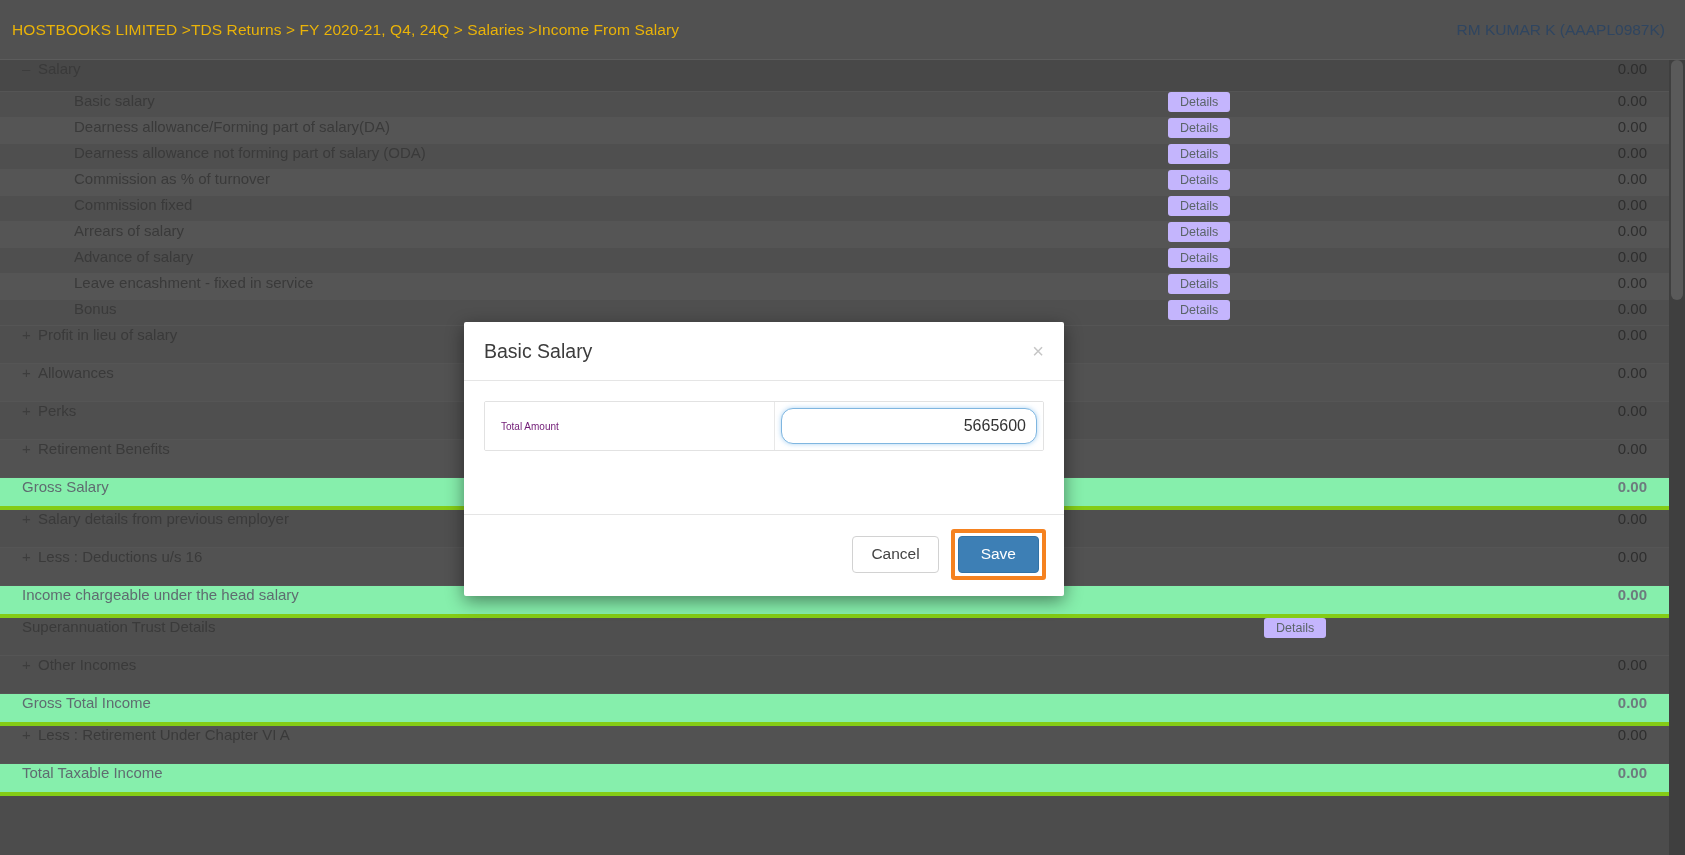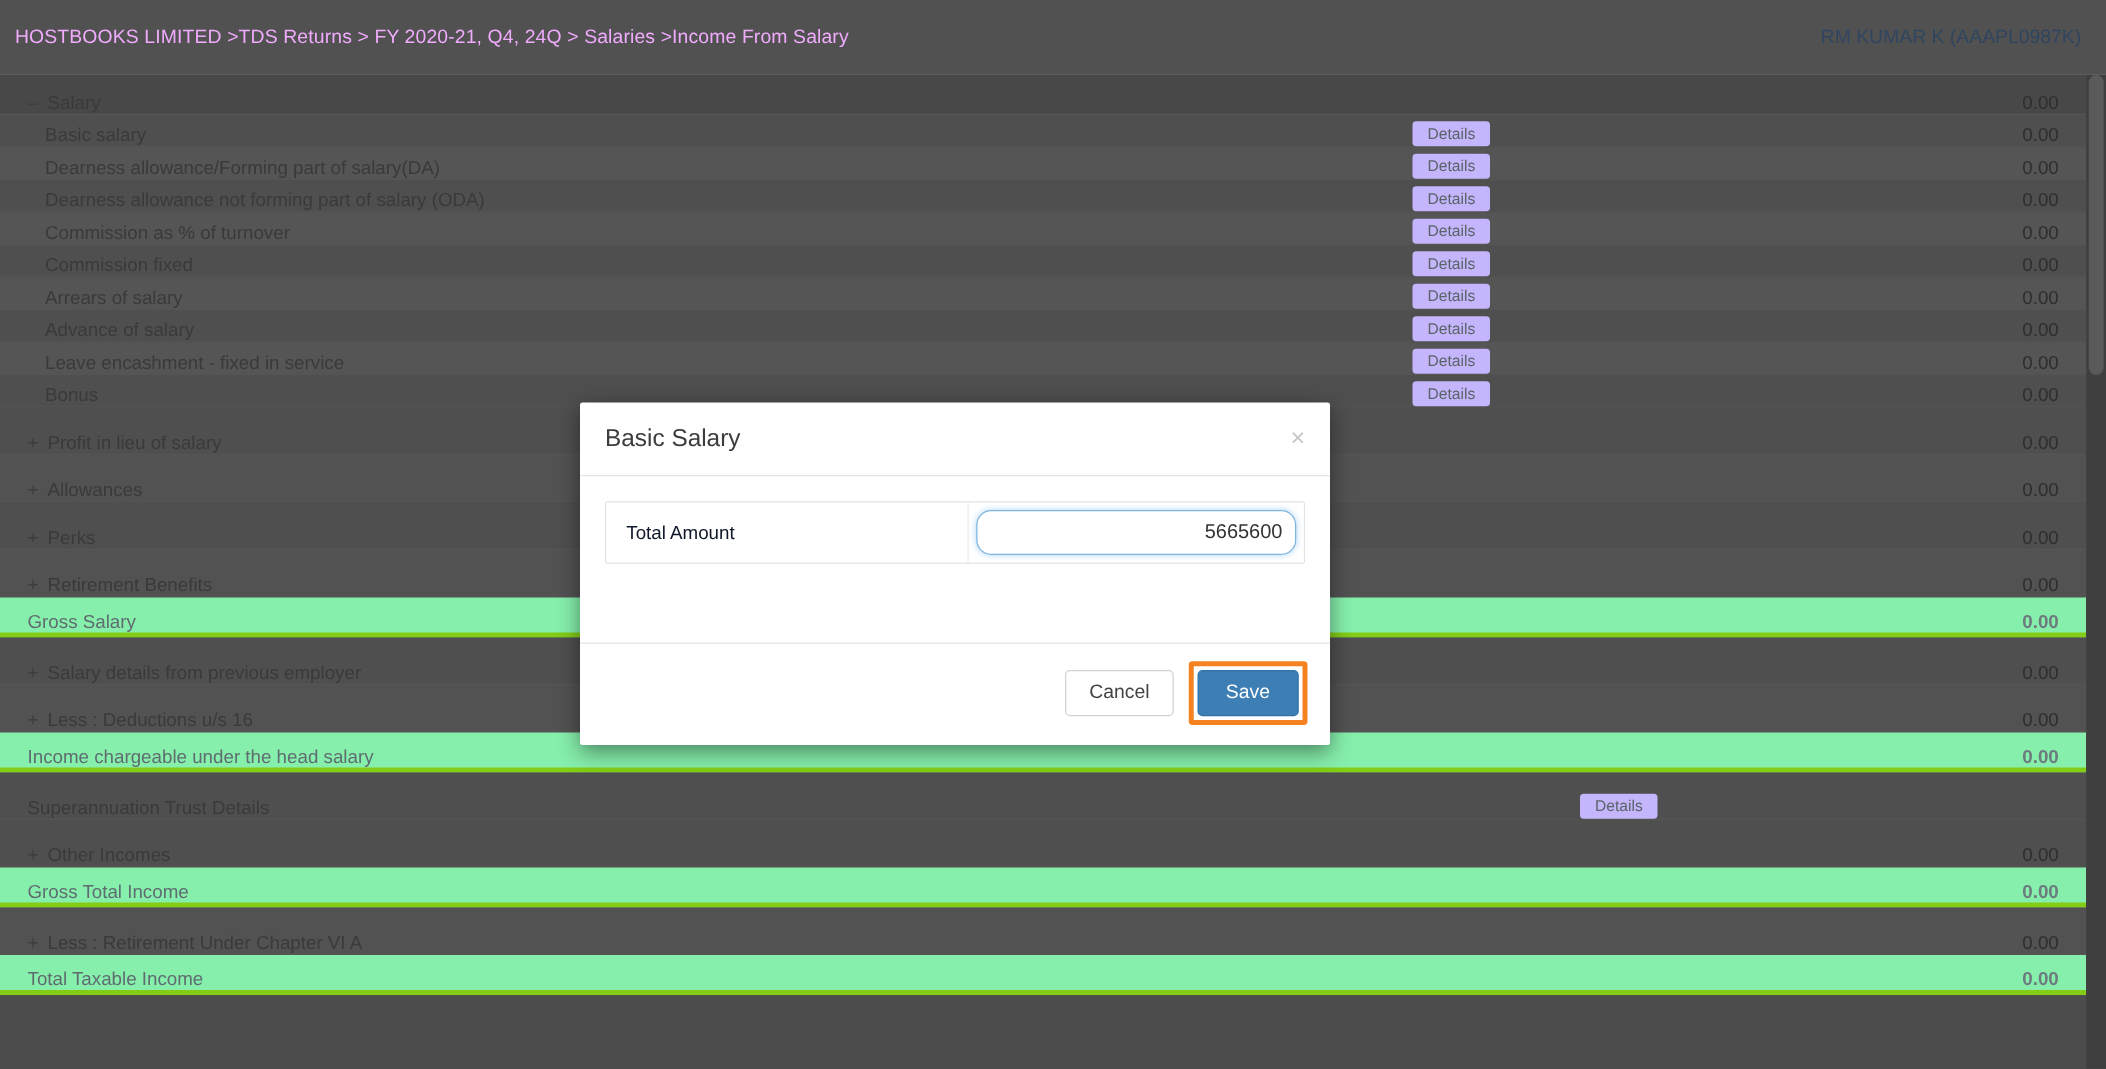--- a/index.html
+++ b/index.html
@@ -28,21 +28,21 @@
     height: 60px;
     background: #515151;
     border-bottom: 1px solid #5c5c5c;
     display: flex;
     align-items: center;
     padding: 0 18px 0 12px;
     position: relative;
   }
   #breadcrumb {
     font-size: 15.5px;
-    color: #f0abfc;
+    color: #eab308;
     letter-spacing: .1px;
     white-space: nowrap;
   }
   #userinfo {
     position: absolute;
     right: 20px;
     top: 50%;
     transform: translateY(-50%);
     font-size: 15.5px;
     color: #2f4560;
@@ -53,21 +53,21 @@
   #sheet {
     position: absolute;
     top: 60px;
     left: 0;
     right: 16px;
     bottom: 0;
     overflow: hidden;
   }
   .row {
     display: flex;
-    align-items: flex-end;
+    align-items: flex-start;
     width: 100%;
     position: relative;
     border-bottom: 1px solid #555555;
   }
   .row .label {
     flex: 0 0 1130px;
     font-size: 15px;
     color: #3d3d3d;
     white-space: nowrap;
     overflow: hidden;
@@ -92,21 +92,21 @@
     height: 32px;
   }
   .row.group .label { padding-left: 22px; color: #3a3a3a; }
   .row.group .value { color: #2e2e2e; }
 
   .row.child {
     height: 26px;
   }
   .row.child.odd  { background: #4f4f4f; }
   .row.child.even { background: #555555; }
-  .row.child .label { padding-left: 36px; color: #3a3a3a; }
+  .row.child .label { padding-left: 36px; color: #3a3a3a; margin-left: 38px; }
 
   .row.section {
     height: 38px;
     background: #4f4f4f;
   }
   .row.section.alt { background: #525252; }
   .row.section .label { padding-left: 22px; color: #3a3a3a; }
 
   .row.total {
     height: 32px;
@@ -209,22 +209,22 @@
     border: 1px solid #e2e2e2;
     border-radius: 2px;
     overflow: hidden;
   }
   .field-label {
     flex: 0 0 290px;
     display: flex;
     align-items: center;
     padding: 0 16px;
     height: 48px;
-    font-size: 15px;
-    color: #0f172a;
+    font-size: 10px;
+    color: #701a75;
     background: #fff;
     border-right: 1px solid #e8e8e8;
   }
   .field-input-wrap {
     flex: 1 1 auto;
     display: flex;
     align-items: center;
     padding: 4px 6px;
     background: #fff;
   }

